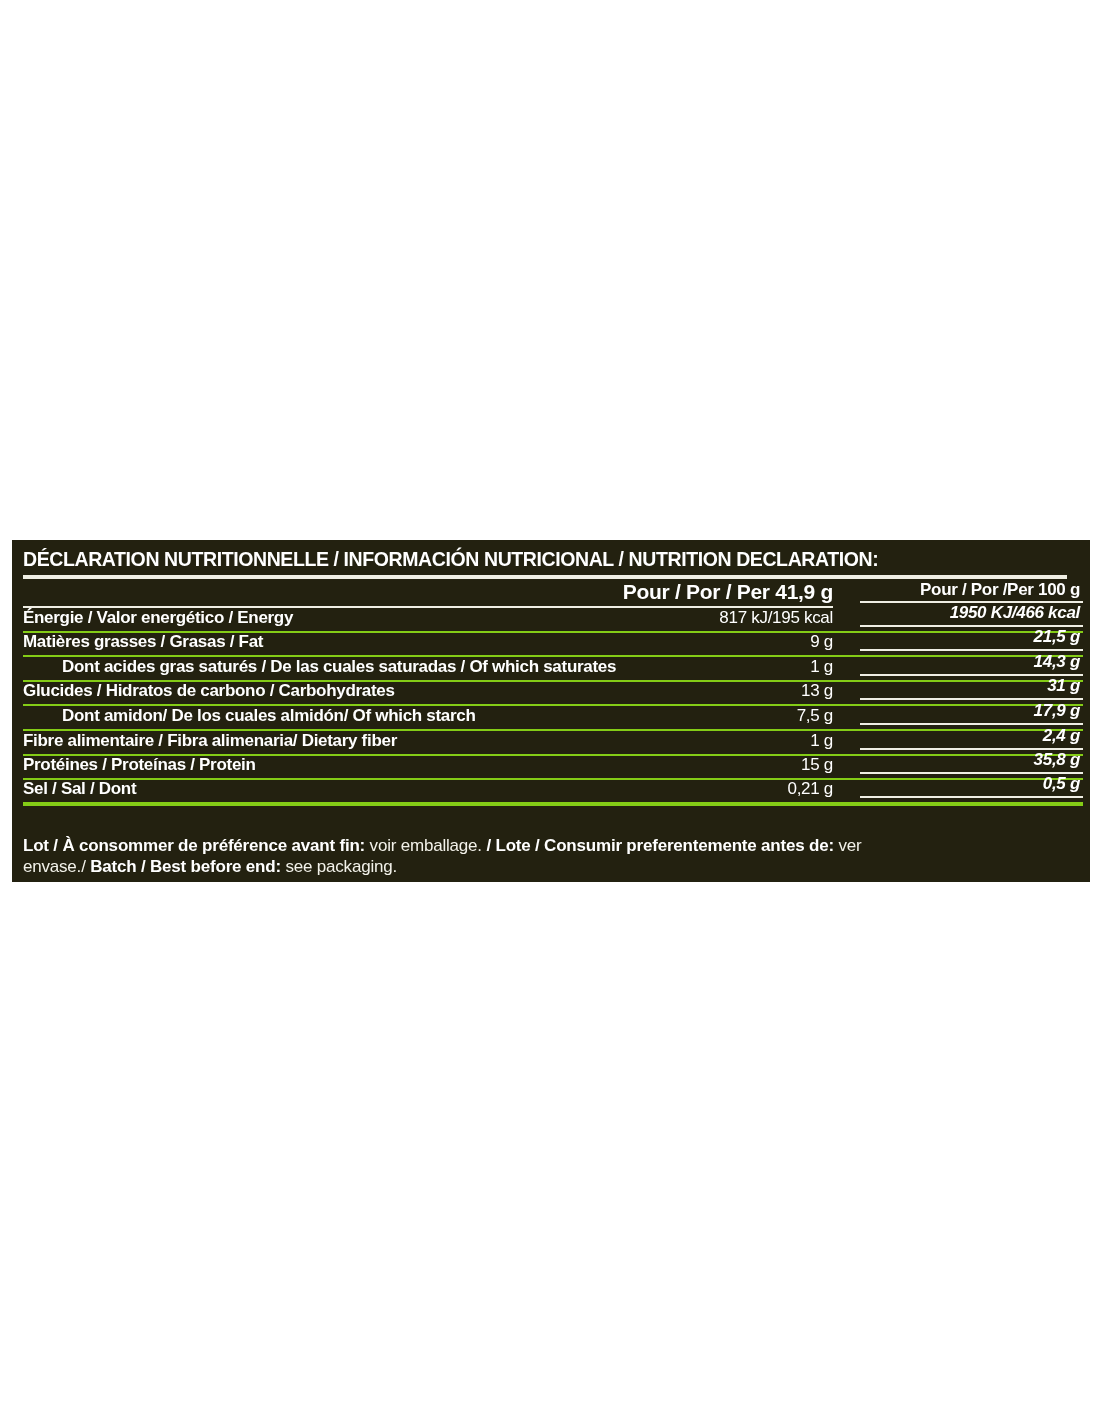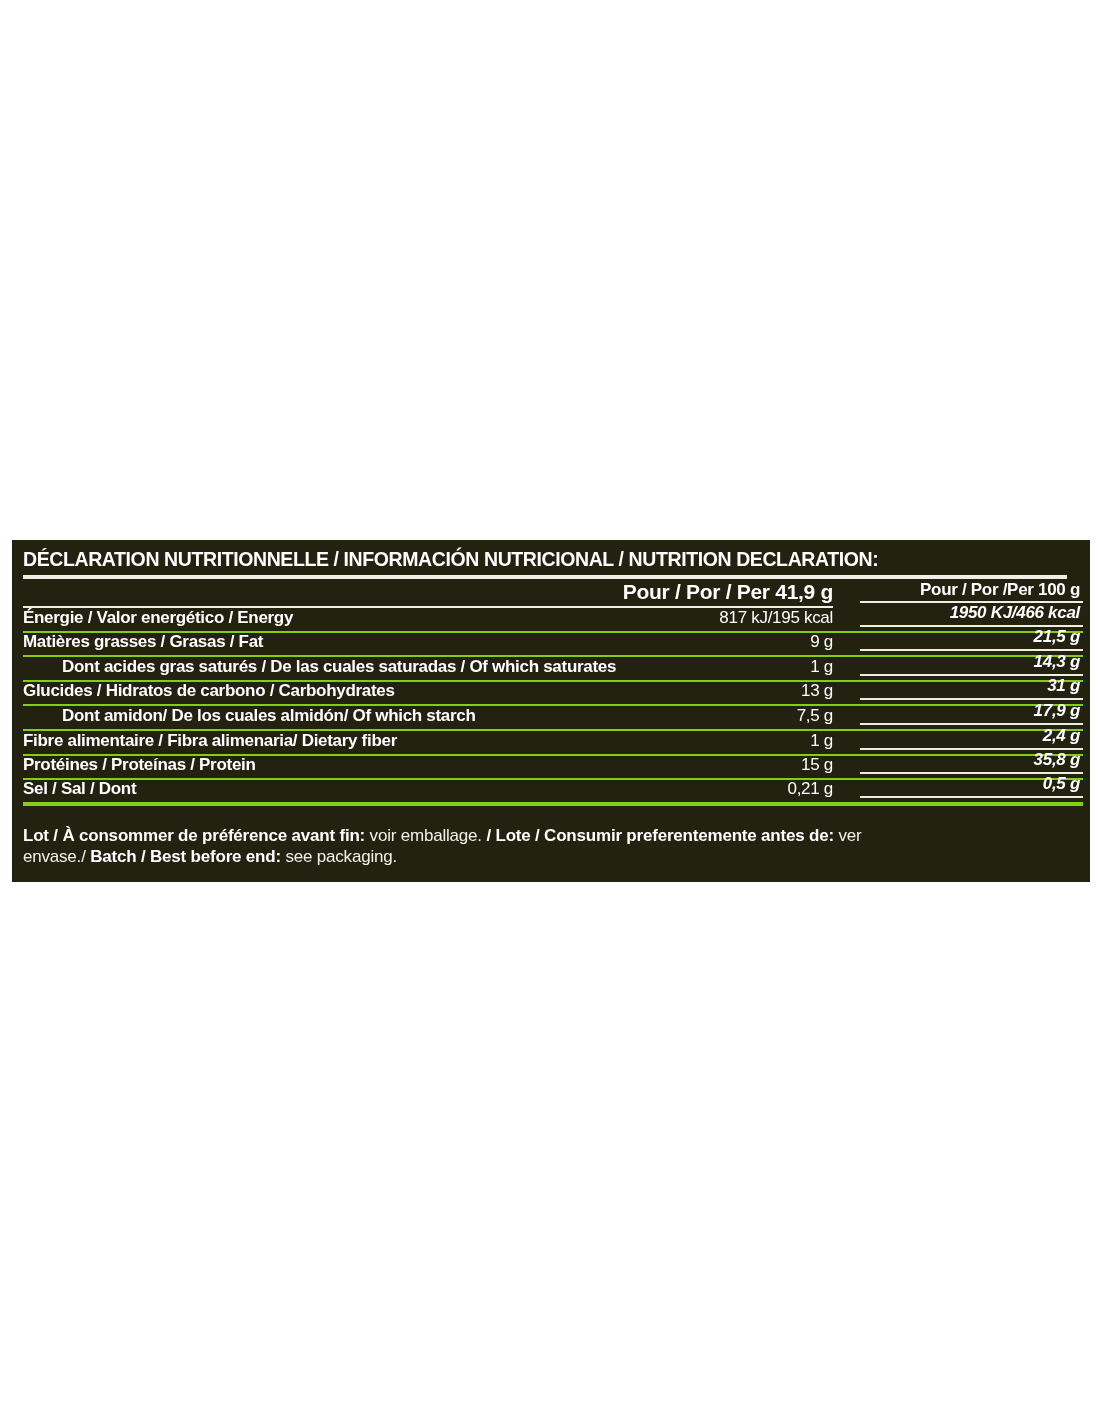--- a/index.html
+++ b/index.html
@@ -49,21 +49,21 @@
     letter-spacing:-.3px;white-space:nowrap;
   }
   .row .v2{
     position:absolute;right:3px;bottom:8px;font-size:17px;font-weight:bold;
     letter-spacing:-.3px;white-space:nowrap;font-style:italic;
   }
   .row .rline{
     position:absolute;right:0;bottom:4px;width:223px;height:2px;background:#efeee4;
   }
   .footer{
-    position:absolute;left:11px;top:286px;width:1058px;
+    position:absolute;left:11px;top:296px;width:1058px;
     font-size:17px;line-height:20.5px;letter-spacing:-.2px;color:#f3f2ea;
   }
   .footer b{font-weight:bold;color:#ffffff;}
   .footer .fline{white-space:nowrap;}
 </style>
 </head>
 <body>
 
 <div class="page">
   <section class="panel">

